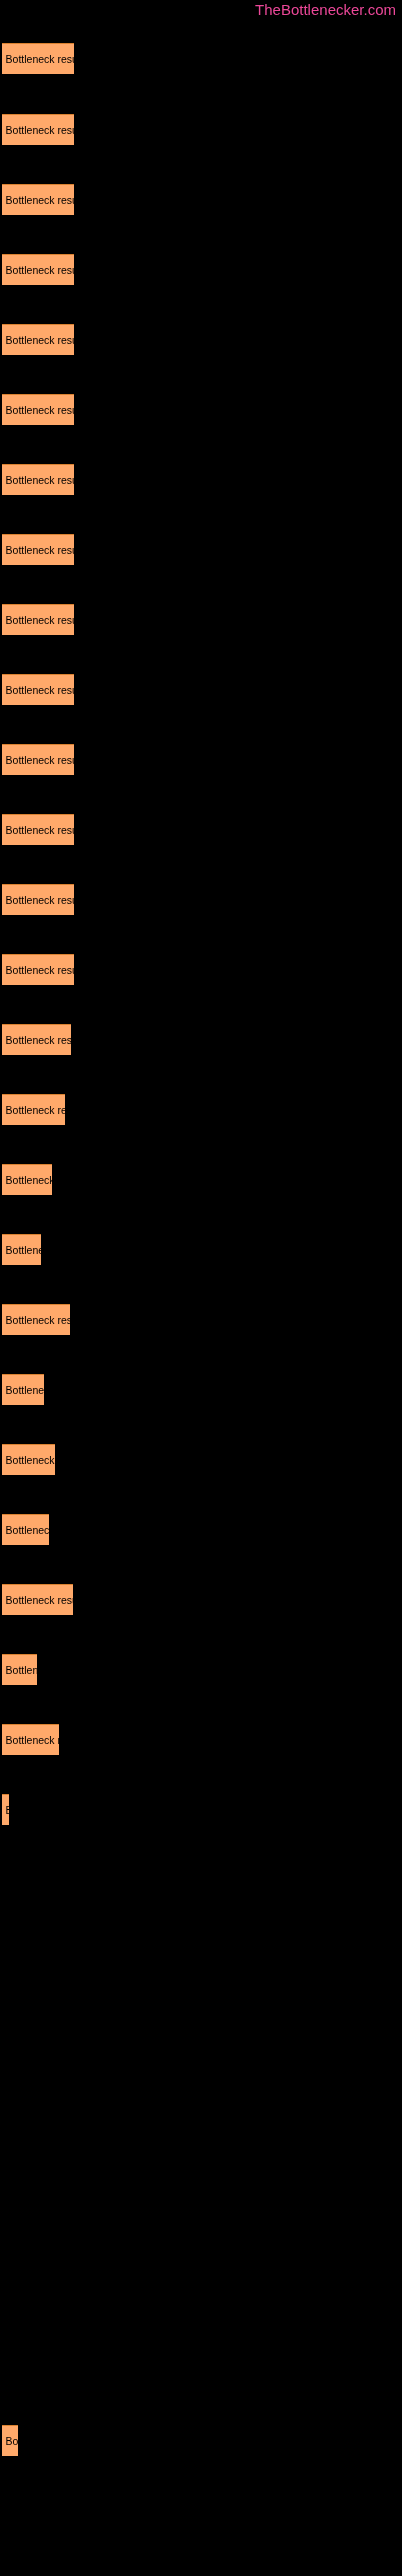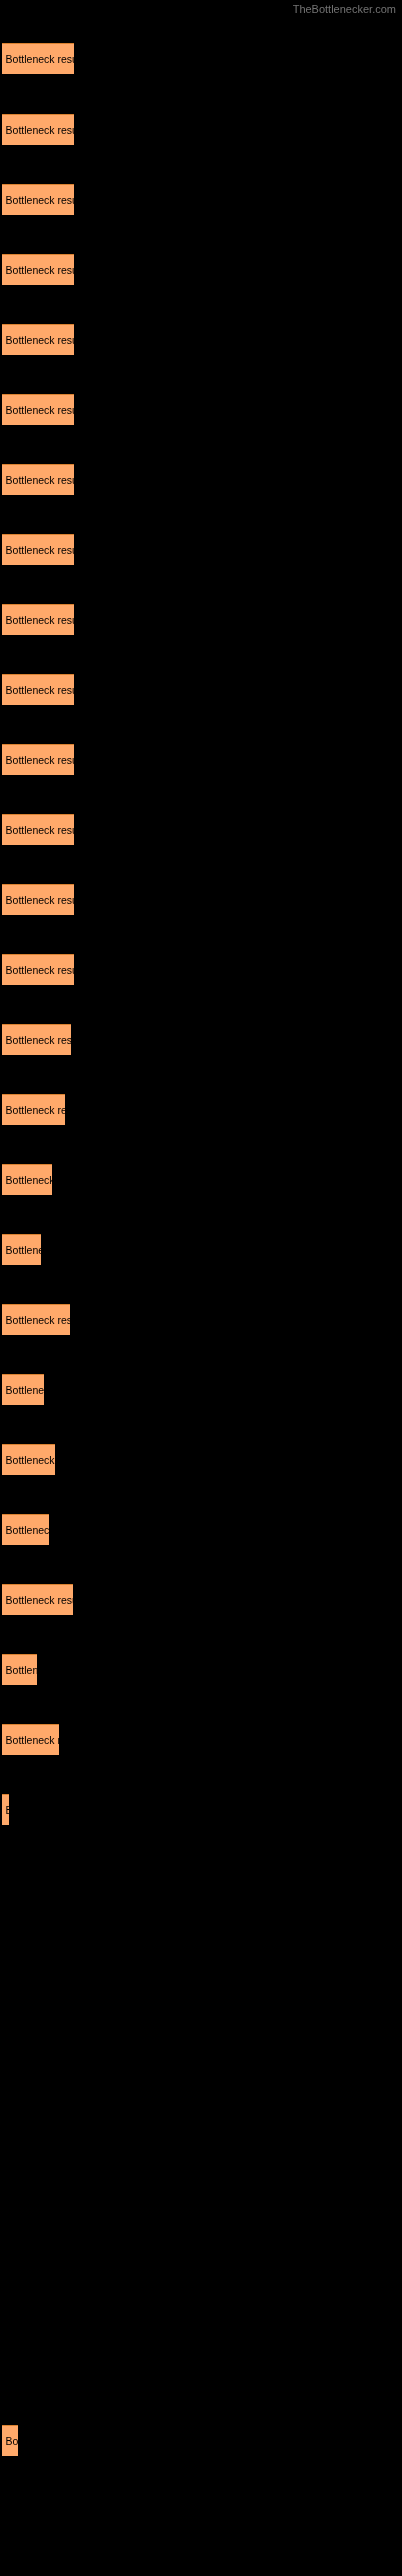--- a/index.html
+++ b/index.html
@@ -15,23 +15,23 @@
     overflow: hidden;
     font-family: "Liberation Sans", sans-serif;
     -webkit-font-smoothing: antialiased;
   }
   #watermark {
     position: absolute;
     top: 0px;
     left: 0px;
     width: 396px;
     text-align: right;
-    color: #737373;
+    color: #ec4899;
     font-family: "Liberation Sans", sans-serif;
-    font-size: 11px;
+    font-size: 15px;
     line-height: 19.3px;
     letter-spacing: 0px;
     white-space: nowrap;
     user-select: none;
   }
   #chart {
     position: absolute;
     top: 0;
     left: 0;
     width: 403px;

